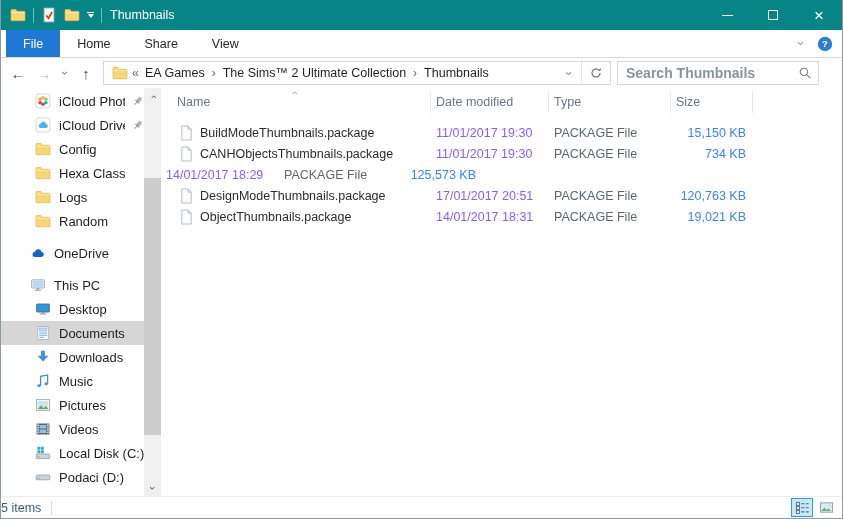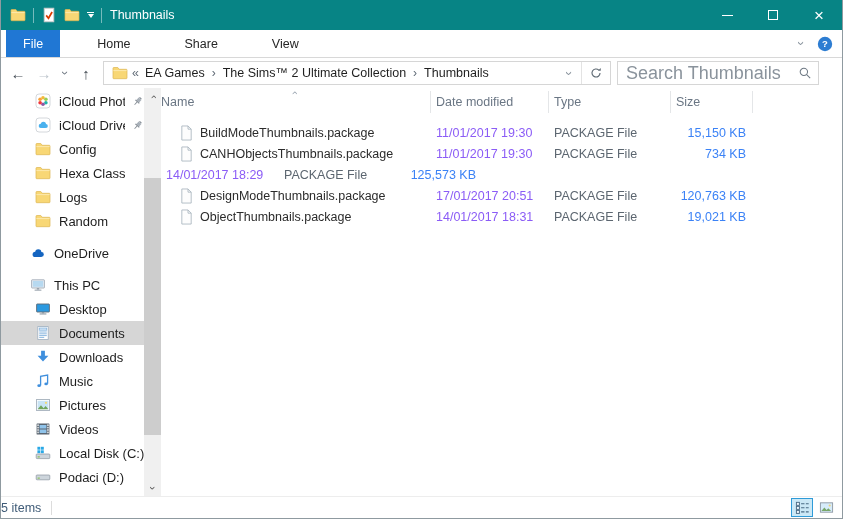--- a/index.html
+++ b/index.html
@@ -17,21 +17,21 @@
   .qat-caret .tri{width:0;height:0;border-left:3.5px solid transparent;border-right:3.5px solid transparent;border-top:4px solid #fff;}
   .win-title{color:#fff;font-size:12.5px;margin-left:8px;white-space:nowrap;}
   .win-controls{margin-left:auto;display:flex;height:30px;}
   .win-btn{width:46px;height:30px;display:flex;align-items:center;justify-content:center;color:#fff;cursor:default;}
   .glyph-min{width:11px;height:1px;background:#fff;display:inline-block;}
   .glyph-max{width:10px;height:10px;border:1px solid #fff;display:inline-block;box-sizing:border-box;}
   .glyph-close{font-size:17px;line-height:17px;}
 
   
   .ribbon{position:absolute;top:30px;left:0;right:0;height:28px;background:#fff;border-bottom:1px solid #d8d8d8;display:flex;align-items:stretch;box-sizing:border-box;}
-  .rtab{display:flex;align-items:center;justify-content:center;padding:0 17px;font-size:12.5px;color:#262626;margin-left:20px;}
+  .rtab{display:flex;align-items:center;justify-content:center;padding:0 17px;font-size:12.5px;color:#262626;}
   .rtab.active{background:#2077d4;color:#fff;margin-left:5px;}
   .ribbon-right{margin-left:auto;display:flex;align-items:center;gap:14px;margin-right:9px;}
   .chev{display:inline-block;transform:rotate(90deg);color:#8a949e;font-size:13px;}
   .icon16{width:16px;height:16px;display:inline-block;vertical-align:middle;}
   .icon16 svg{width:100%;height:100%;display:block;}
 
   
   .addressbar{position:absolute;top:58px;left:0;right:0;height:30px;background:#fff;display:flex;align-items:center;}
   .nav-btns{display:flex;align-items:center;gap:0;margin-left:4px;}
   .nav-btn{width:26px;height:26px;display:flex;align-items:center;justify-content:center;font-size:15px;color:#444c54;}
@@ -40,21 +40,21 @@
   .nav-chev{transform:rotate(90deg);font-size:12px;color:#6d7680;display:inline-block;}
   .addr-box{height:24px;border:1px solid #d6d6d6;display:flex;align-items:center;flex:0 0 auto;width:508px;margin-left:4px;box-sizing:border-box;background:#fff;}
   .addr-crumbs{display:flex;align-items:center;flex:1;overflow:hidden;padding-left:5px;white-space:nowrap;}
   .crumb{padding:0 4px;color:#1f1f1f;}
   .crumb-sep{color:#5f6a76;font-size:12px;padding:0 3px;transform:scaleY(1.1);}
   .addr-overflow{color:#5f6a76;padding:0 2px 0 4px;}
   .addr-chev{width:24px;text-align:center;}
   .addr-divider{width:1px;height:22px;background:#e3e3e3;}
   .refresh-btn{width:28px;height:22px;display:flex;align-items:center;justify-content:center;}
   .search-box{height:24px;border:1px solid #d6d6d6;margin-left:6px;flex:0 0 auto;width:202px;display:flex;align-items:center;box-sizing:border-box;}
-  .search-box input{border:none;outline:none;flex:1;font-family:inherit;font-size:18px;padding:0 4px 0 8px;color:#1f1f1f;min-width:0;}
+  .search-box input{border:none;outline:none;flex:1;font-family:inherit;font-size:14px;padding:0 4px 0 8px;color:#1f1f1f;min-width:0;font-weight:bold;}
   .search-box input::placeholder{color:#8a939c;}
   .search-icon-btn{width:26px;display:flex;align-items:center;justify-content:center;}
 
   
   .main{position:absolute;top:88px;left:0;right:0;bottom:22px;display:flex;}
   .sidebar{width:143px;flex:0 0 143px;overflow:hidden;padding-top:1px;}
   .sb-item{height:24px;display:flex;align-items:center;padding-left:34px;cursor:default;}
   .sb-item.indent-0{padding-left:29px;}
   .sb-item.gap{margin-top:8px;}
   .sb-item.selected{background:#d6d6d6;}
@@ -71,21 +71,21 @@
   .sb-arrow .c{display:inline-block;font-size:11px;color:#5a5a5a;}
   .sb-arrow.up .c{transform:rotate(-90deg);}
   .sb-arrow.down .c{transform:rotate(90deg);}
   .sb-thumb{position:absolute;left:0;top:90px;width:17px;height:257px;background:#cdcdcd;}
 
   
   .filearea{flex:1;position:relative;background:#fff;}
   .list-header{position:relative;height:28px;display:flex;color:#6a7684;font-size:12.5px;}
   .hcell{display:flex;align-items:center;position:relative;box-sizing:border-box;}
   .hcell:after{content:"";position:absolute;right:0;top:3px;bottom:3px;width:1px;background:#e4e6e8;}
-  .hc-name{width:270px;}
+  .hc-name{width:270px;padding-left:16px;}
   .hc-date{width:118px;padding-left:5px;}
   .hc-type{width:122px;padding-left:5px;}
   .hc-size{width:82px;padding-left:5px;}
   .sort-ind{position:absolute;top:-1px;left:131px;color:#9aa5b0;font-size:11px;transform:rotate(-90deg);}
   .rows{padding-top:6px;}
   .frow{height:21px;display:flex;align-items:center;font-size:12.5px;}
   .cell{box-sizing:border-box;white-space:nowrap;overflow:hidden;}
   .c-name{width:270px;padding-left:18px;display:flex;align-items:center;color:#2b2b2b;}
   .c-name .icon16{width:15px;height:16px;margin-right:6px;flex:0 0 15px;}
   .c-date{width:118px;padding-left:5px;color:#8b5cf6;}

